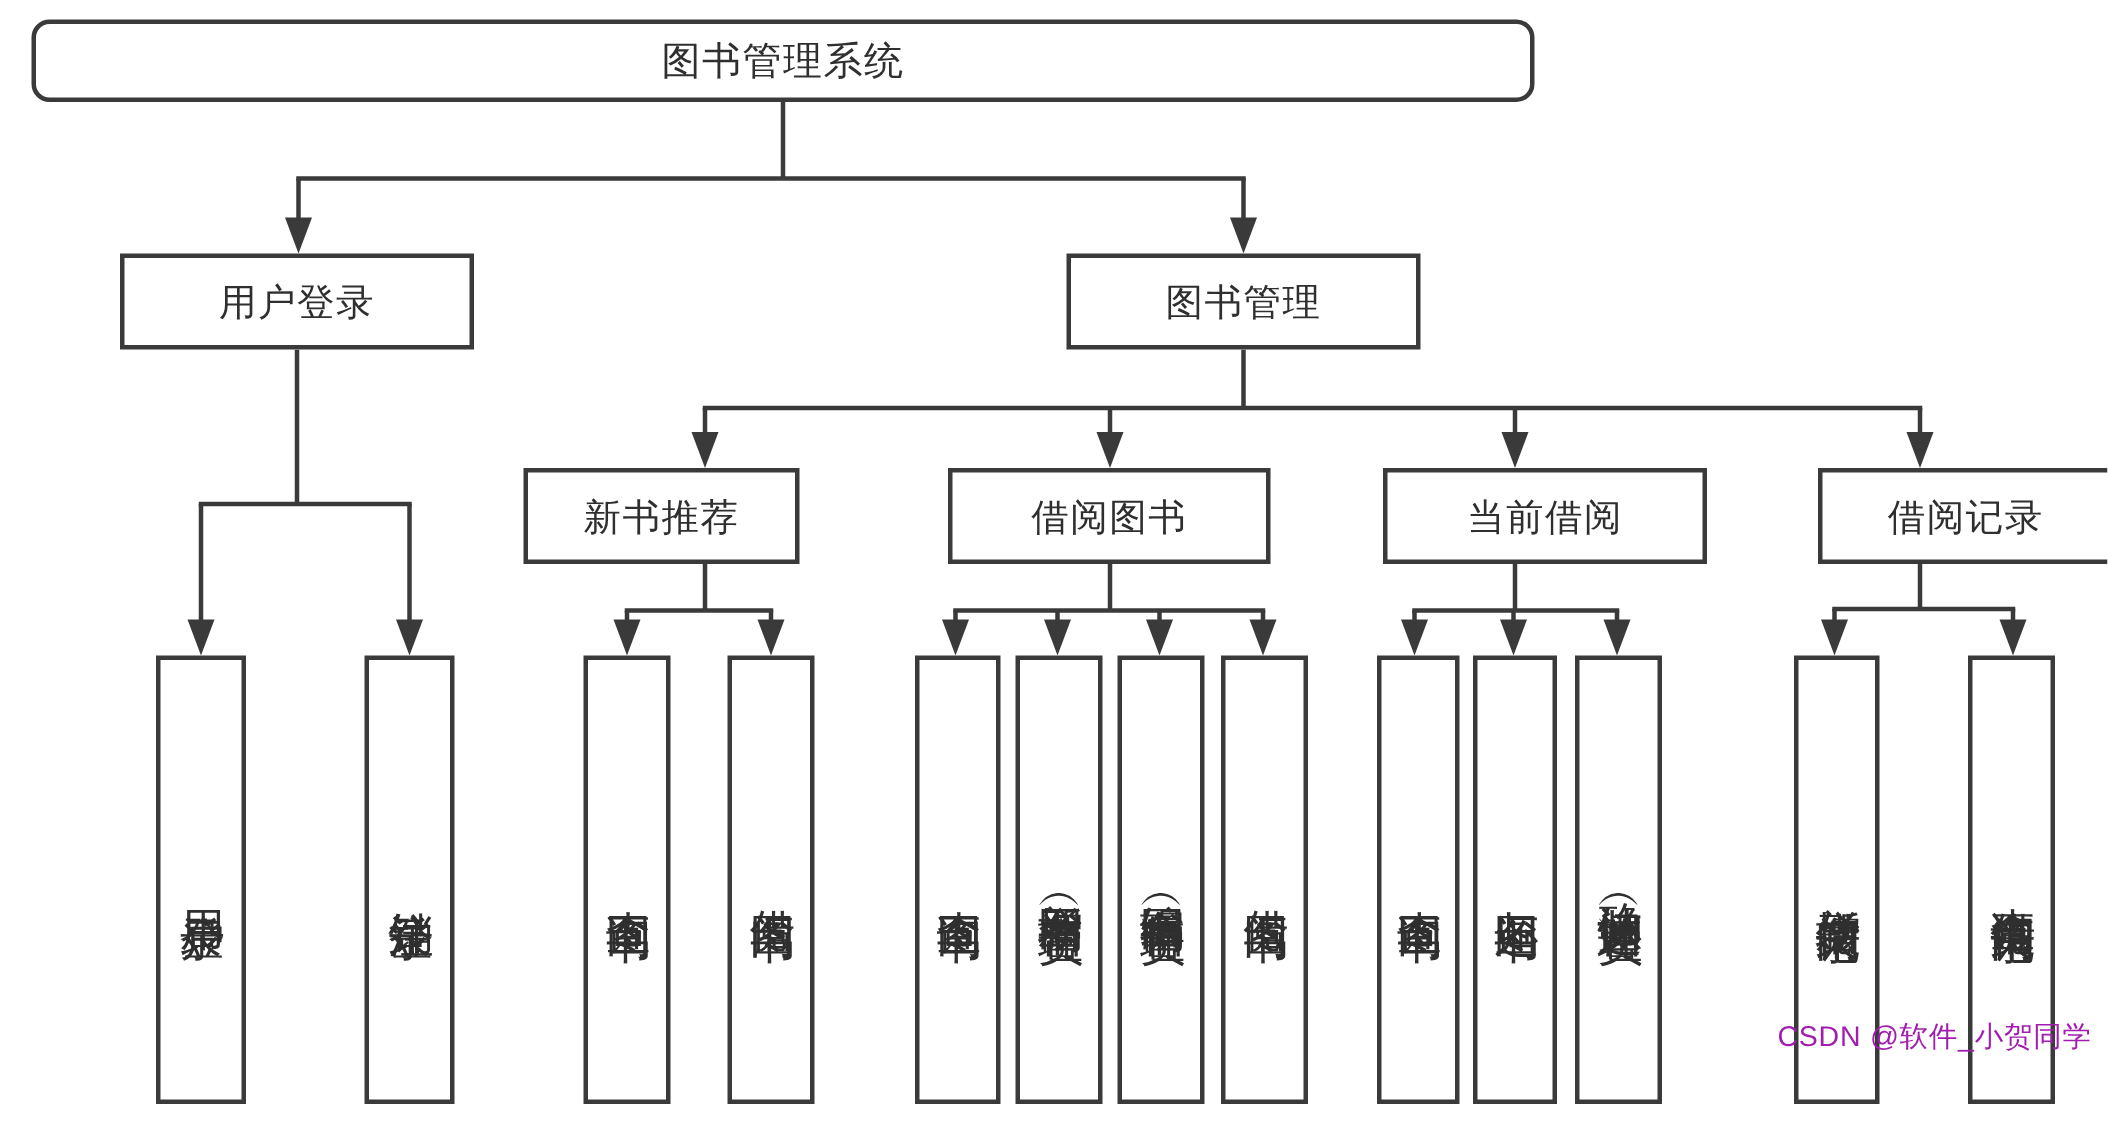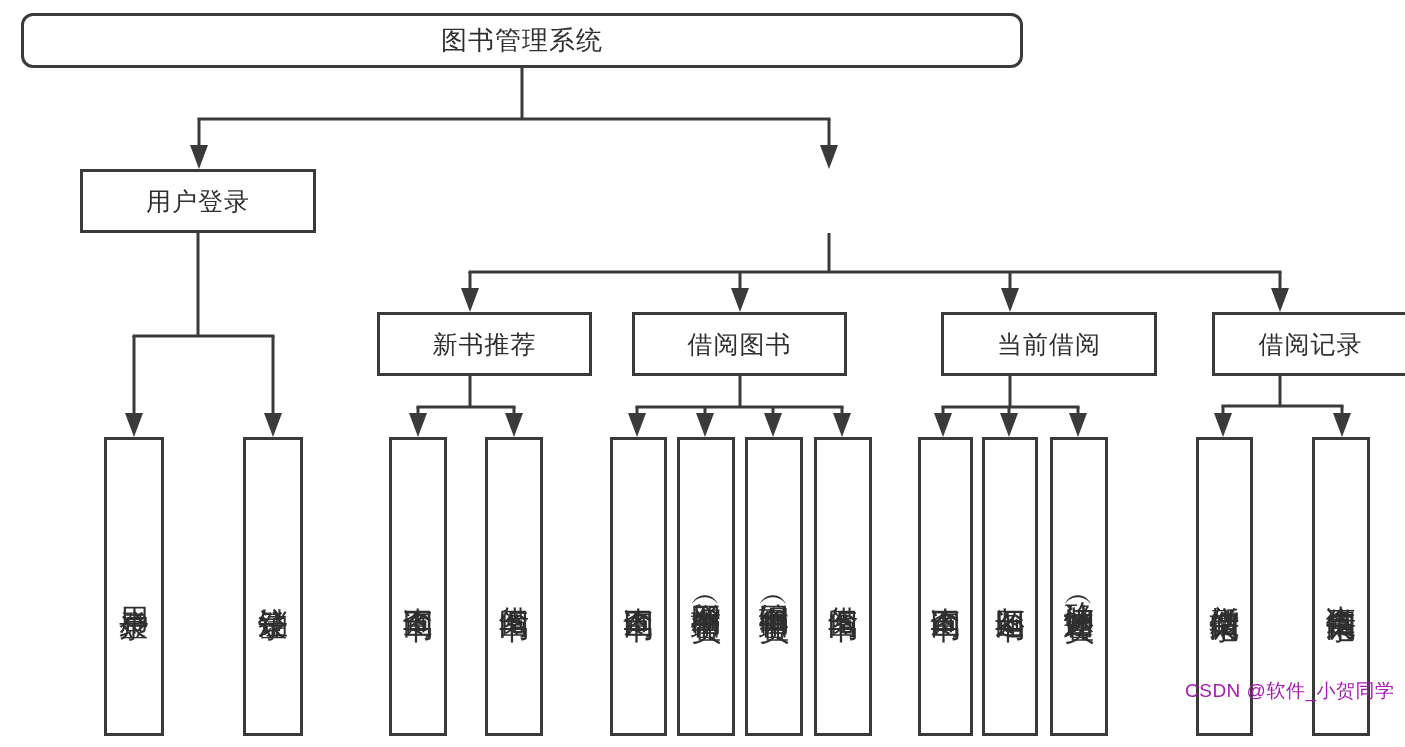--- a/index.html
+++ b/index.html
@@ -30,23 +30,23 @@
     letter-spacing:2px;
     color:#2f2f2f;
     white-space:nowrap;
   }
   
   #n-root{left:21px;top:13px;width:1002px;height:55px;border-radius:12px;}
   
   #n-login{left:80px;top:169px;width:236px;height:64px;}
   #n-mgmt{left:711px;top:169px;width:236px;height:64px;}
   
-  #n-newrec{left:377px;top:312px;width:215px;height:64px;}
+  #n-newrec{left:349px;top:312px;width:184px;height:64px;}
   #n-borrow{left:632px;top:312px;width:215px;height:64px;}
-  #n-current{left:941px;top:312px;width:216px;height:64px;}
+  #n-current{left:922px;top:312px;width:216px;height:64px;}
   #n-records{left:1212px;top:312px;width:197px;height:64px;}
   
   #l-login1{left:104px;width:60px;}
   #l-logout{left:243px;width:60px;}
   #l-q1{left:389px;width:58px;}
   #l-b1{left:485px;width:58px;}
   #l-q2{left:610px;width:57px;}
   #l-add{left:677px;width:58px;}
   #l-edit{left:745px;width:58px;}
   #l-b2{left:814px;width:58px;}
@@ -146,20 +146,23 @@
     </g>
   </svg>
 
   <div class="node rootbox" id="n-root">
     <span>图书管理系统</span>
   </div>
 
   <div class="node hbox" id="n-login">
     <span>用户登录</span>
   </div>
+  <div class="node hbox" id="n-mgmt">
+    <span>图书管理</span>
+  </div>
 
   <div class="node hbox" id="n-newrec">
     <span>新书推荐</span>
   </div>
   <div class="node hbox" id="n-borrow">
     <span>借阅图书</span>
   </div>
   <div class="node hbox" id="n-current">
     <span>当前借阅</span>
   </div>

